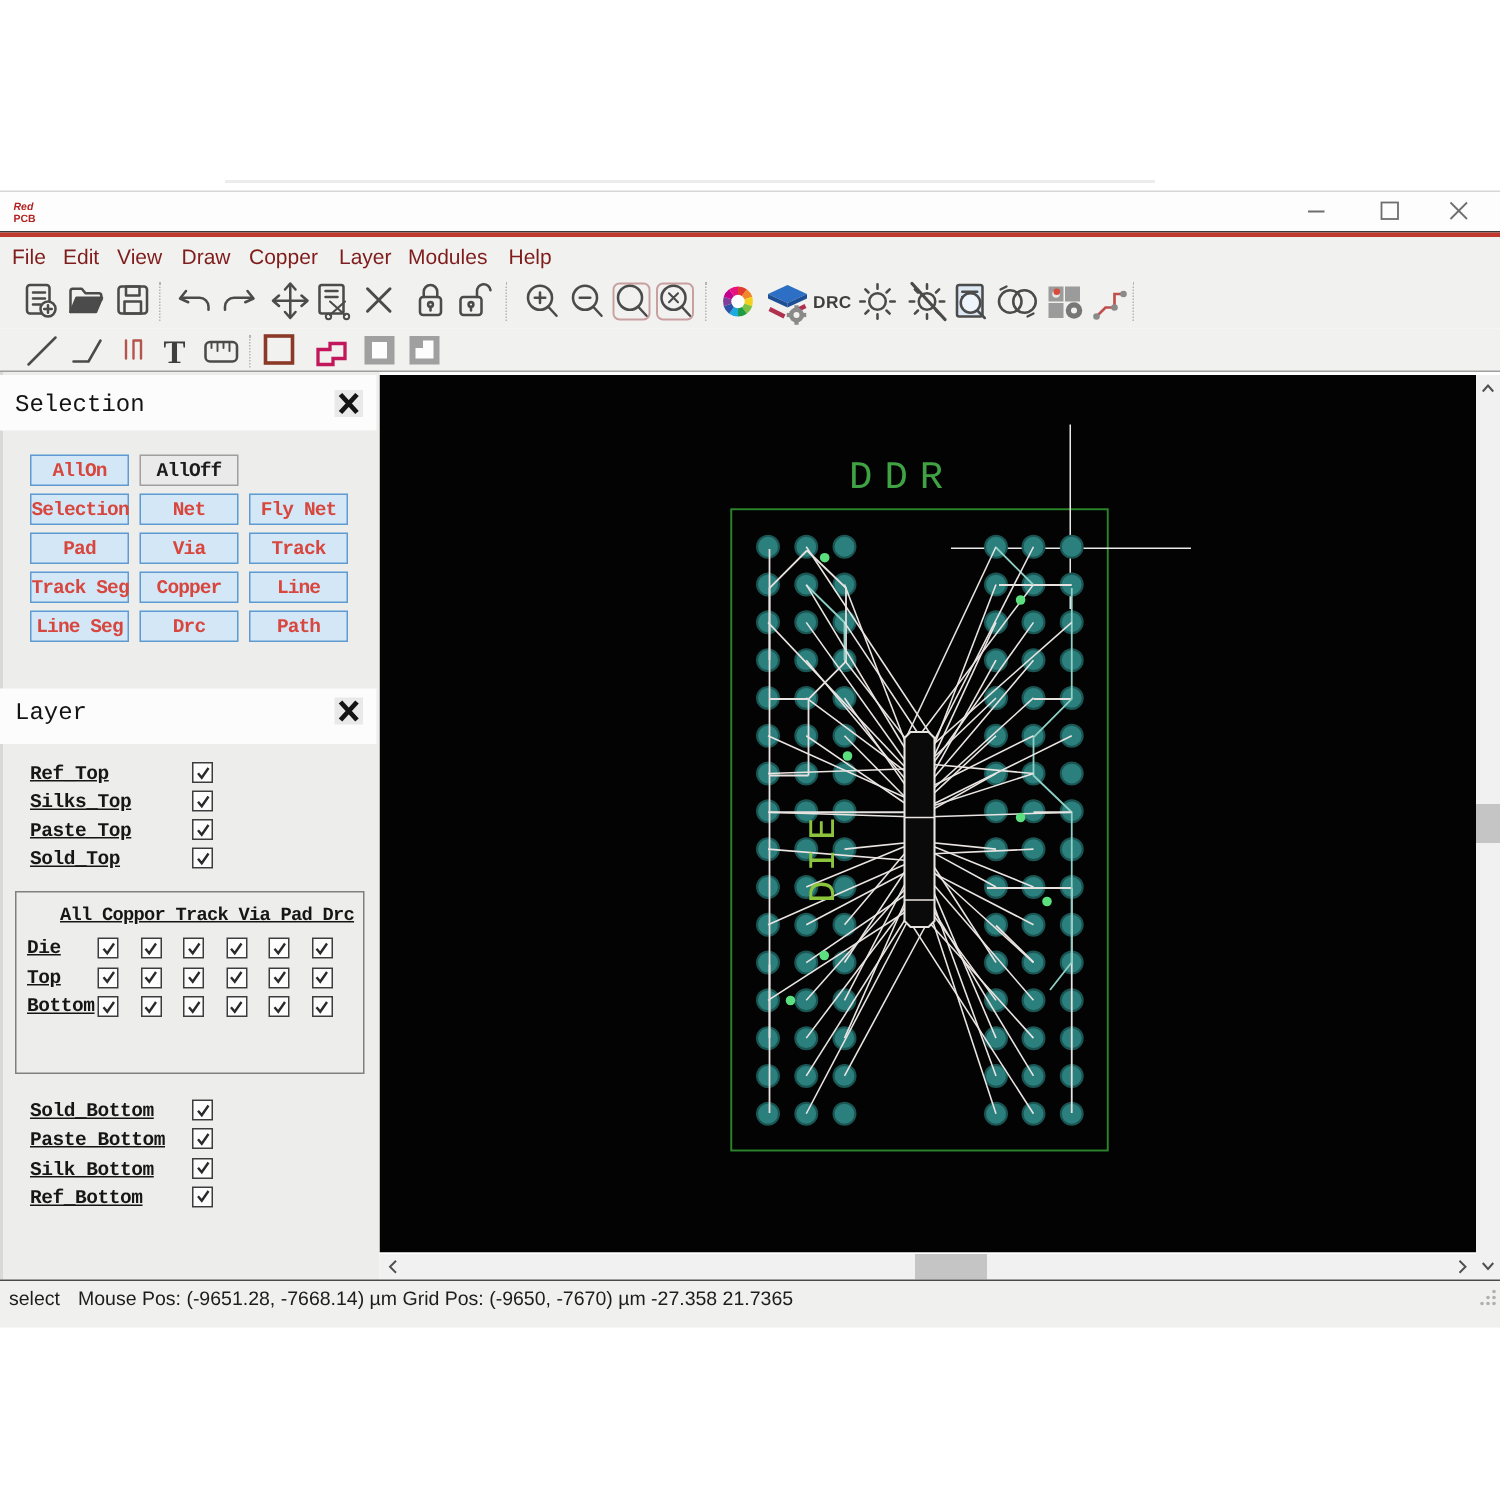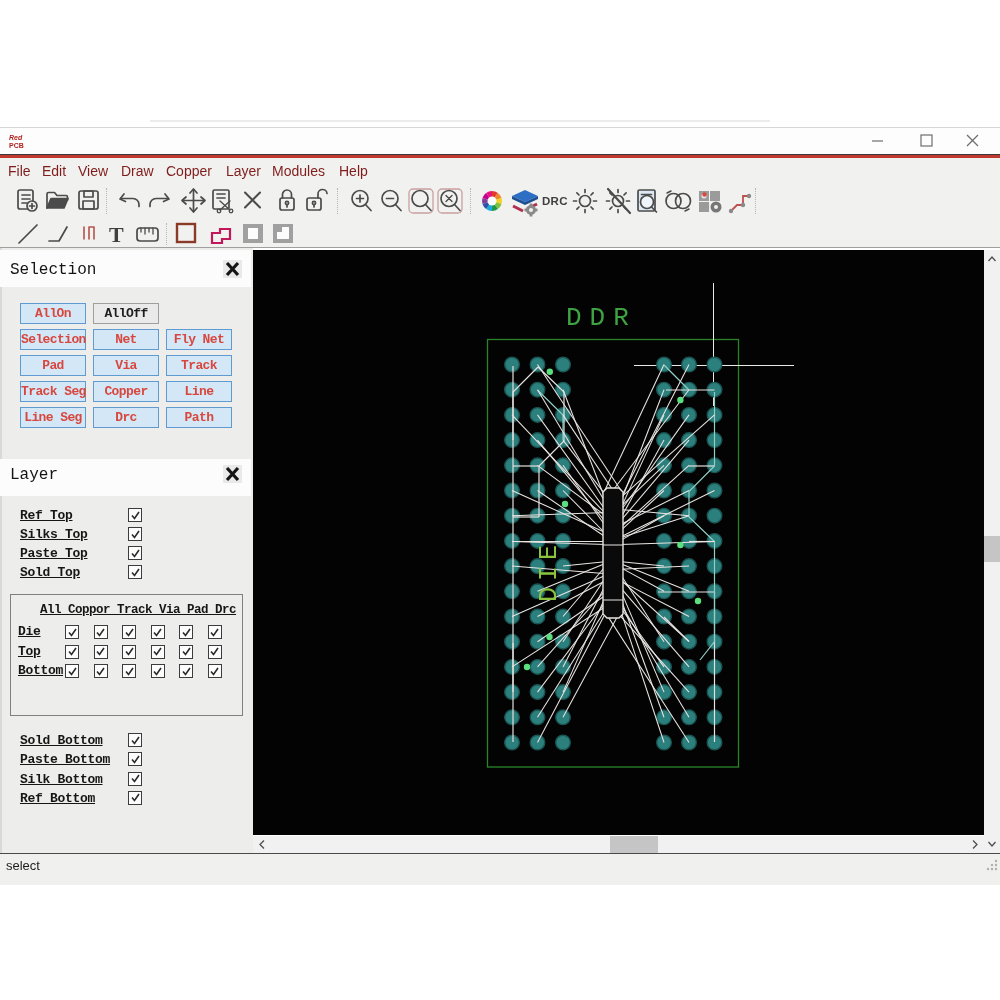--- a/index.html
+++ b/index.html
@@ -588,20 +588,21 @@
   <div class="abs" id="hscroll">
     <div class="abs" style="left:357px;top:0;width:48px;height:17px;background:#c5c5c5"></div>
     <svg class="abs" style="left:0;top:0" width="731" height="17" viewBox="0 0 731 17" fill="none" stroke="#4f4f4f" stroke-width="1.3">
       <path d="M11 4.5 L7 8.5 L11 12.5"></path>
         <path d="M720 4.5 L724 8.5 L720 12.5"></path>
     </svg>
   </div>
 
   <div class="abs" id="statusbar">
     <span style="left:6px">select</span>
+    <span style="left:52px">Mouse Pos: (-9651.28, -7668.14) µm Grid Pos: (-9650, -7670) µm -27.358 21.7365</span>
   </div>
 
   <svg class="abs" style="left:985px;top:858px" width="14" height="14" viewBox="0 0 14 14" fill="#b0b0b0">
     <circle cx="11" cy="3" r="1.2"></circle>
       <circle cx="11" cy="7" r="1.2"></circle>
       <circle cx="11" cy="11" r="1.2"></circle>
       <circle cx="7" cy="7" r="1.2"></circle>
       <circle cx="7" cy="11" r="1.2"></circle>
       <circle cx="3" cy="11" r="1.2"></circle>
   </svg>

